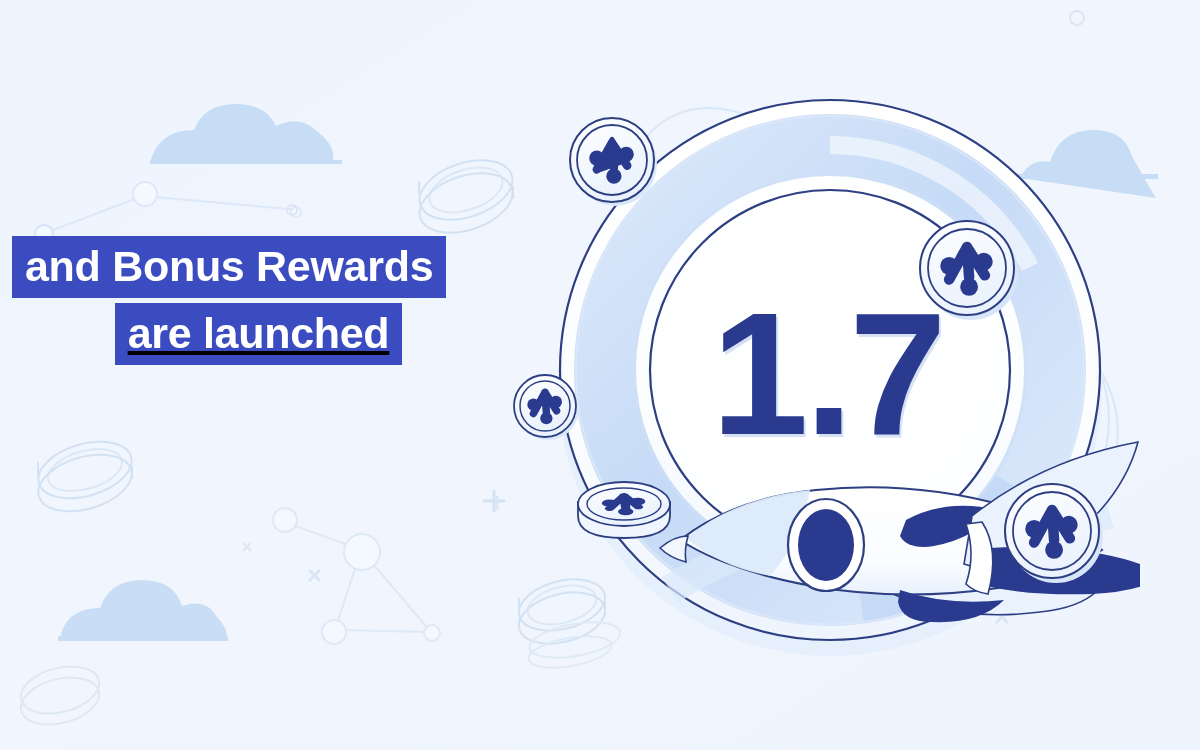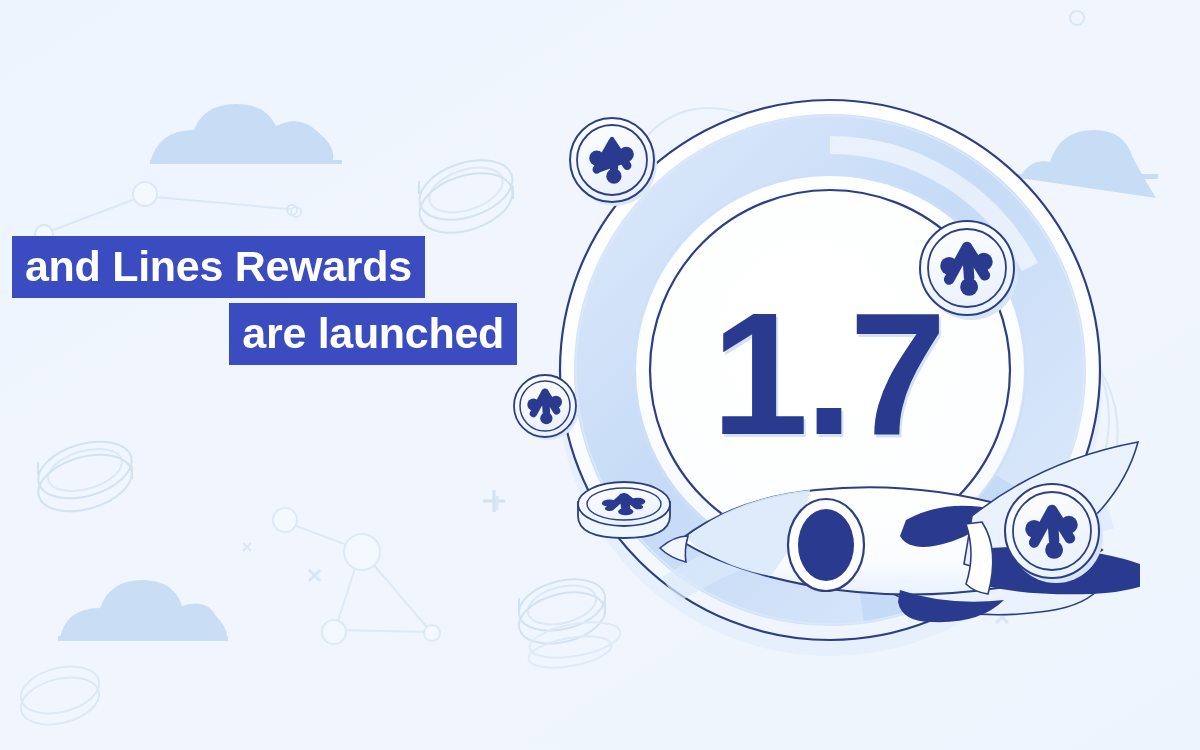--- a/index.html
+++ b/index.html
@@ -51,21 +51,21 @@
     font-size: 43px;
     font-weight: bold;
     line-height: 1.0;
     letter-spacing: -0.3px;
     white-space: nowrap;
     padding: 9px 13px 10px 13px;
     box-sizing: border-box;
   }
   .hl-row-1 { justify-content: flex-start; }
   .hl-row-2 { justify-content: flex-start; padding-left: 12px; }
-  .hl-row-3 { justify-content: flex-end; }
+  .hl-row-3 { justify-content: center; text-decoration: underline; }
   .hl-row + .hl-row { margin-top: 5px; }
 
   
   .illustration {
     position: absolute;
     left: 520px;
     top: 70px;
     width: 620px;
     height: 620px;
     z-index: 20;
@@ -205,21 +205,21 @@
       <path d="M760 120 q-60 -26 -100 4 q-34 26 -12 50"></path>
     </g>
     <g fill="none" stroke="#dfeaf7" stroke-width="2">
       <ellipse cx="575" cy="640" rx="46" ry="16" transform="rotate(-10 575 640)"></ellipse>
       <ellipse cx="570" cy="652" rx="42" ry="14" transform="rotate(-10 570 652)"></ellipse>
     </g>
   </svg>
 
   <div class="headline">
     <div class="hl-row hl-row-2">
-      <div class="hl-line">and Lines Rewards</div>
+      <div class="hl-line">and Bonus Rewards</div>
     </div>
     <div class="hl-row hl-row-3">
       <div class="hl-line">are launched</div>
     </div>
   </div>
 
   <div class="illustration">
     <svg width="620" height="620" viewBox="0 0 620 620" xmlns="http://www.w3.org/2000/svg">
       <defs>
         <linearGradient id="ringBand" x1="0" y1="0" x2="1" y2="1">

